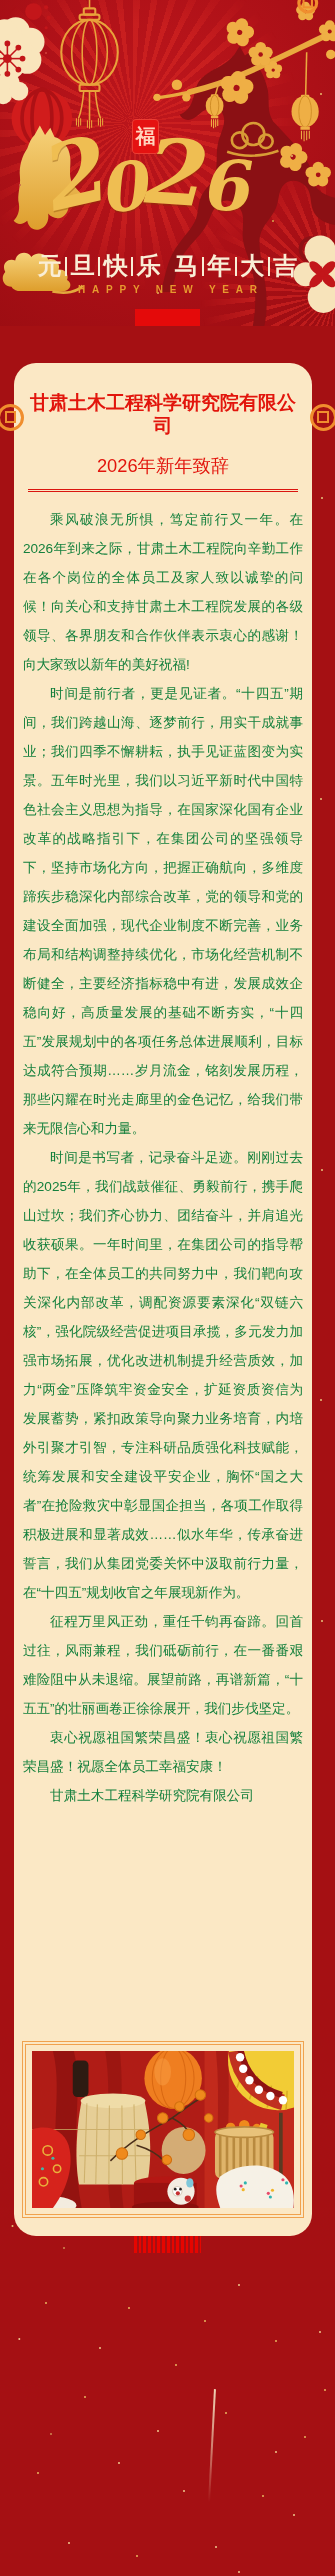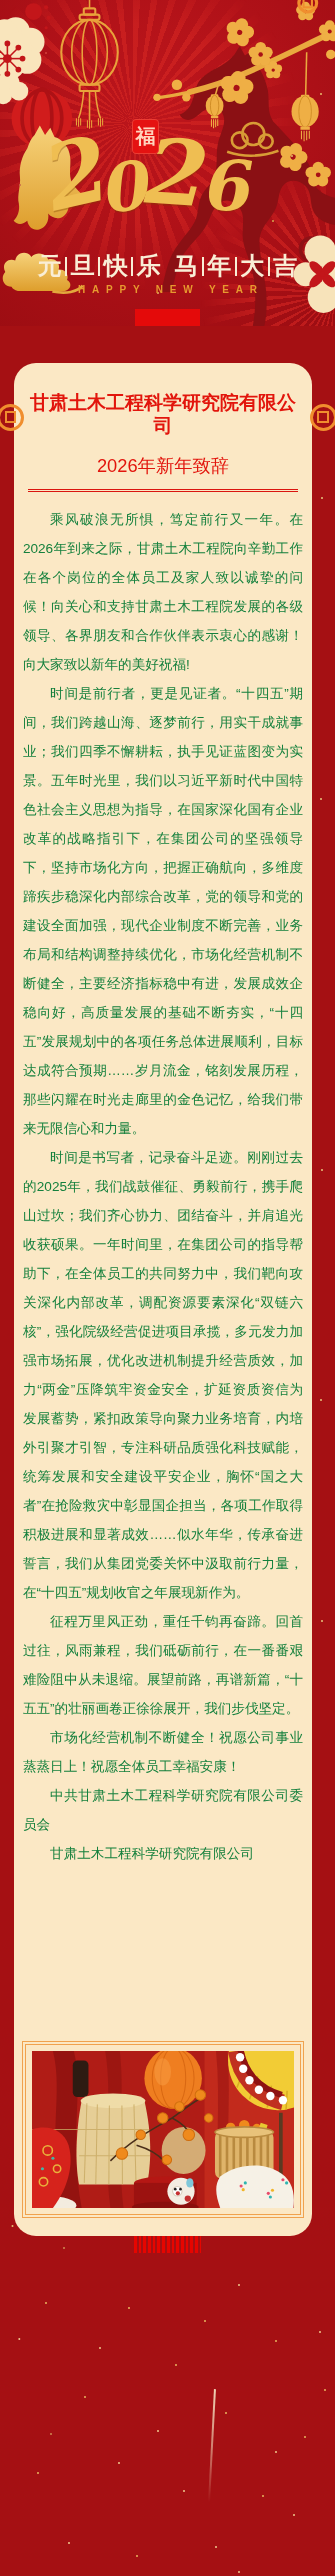--- a/index.html
+++ b/index.html
@@ -290,22 +290,21 @@
   <div class="card">
     <h1 class="title1">甘肃土木工程科学研究院有限公司</h1>
     <h2 class="title2">2026年新年致辞</h2>
     <div class="divider"></div>
 
     <div class="body">
       <p>乘风破浪无所惧，笃定前行又一年。在2026年到来之际，甘肃土木工程院向辛勤工作在各个岗位的全体员工及家人致以诚挚的问候！向关心和支持甘肃土木工程院发展的各级领导、各界朋友和合作伙伴表示衷心的感谢！向大家致以新年的美好祝福!</p>
       <p>时间是前行者，更是见证者。“十四五”期间，我们跨越山海、逐梦前行，用实干成就事业；我们四季不懈耕耘，执手见证蓝图变为实景。五年时光里，我们以习近平新时代中国特色社会主义思想为指导，在国家深化国有企业改革的战略指引下，在集团公司的坚强领导下，坚持市场化方向，把握正确航向，多维度蹄疾步稳深化内部综合改革，党的领导和党的建设全面加强，现代企业制度不断完善，业务布局和结构调整持续优化，市场化经营机制不断健全，主要经济指标稳中有进，发展成效企稳向好，高质量发展的基础不断夯实，“十四五”发展规划中的各项任务总体进展顺利，目标达成符合预期……岁月流金，铭刻发展历程，那些闪耀在时光走廊里的金色记忆，给我们带来无限信心和力量。</p>
       <p>时间是书写者，记录奋斗足迹。刚刚过去的2025年，我们战鼓催征、勇毅前行，携手爬山过坎；我们齐心协力、团结奋斗，并肩追光收获硕果。一年时间里，在集团公司的指导帮助下，在全体员工的共同努力中，我们靶向攻关深化内部改革，调配资源要素深化“双链六核”，强化院级经营促进项目承揽，多元发力加强市场拓展，优化改进机制提升经营质效，加力“两金”压降筑牢资金安全，扩延资质资信为发展蓄势，紧扣政策导向聚力业务培育，内培外引聚才引智，专注科研品质强化科技赋能，统筹发展和安全建设平安企业，胸怀“国之大者”在抢险救灾中彰显国企担当，各项工作取得积极进展和显著成效……似水年华，传承奋进誓言，我们从集团党委关怀中汲取前行力量，在“十四五”规划收官之年展现新作为。</p>
       <p>征程万里风正劲，重任千钧再奋蹄。回首过往，风雨兼程，我们砥砺前行，在一番番艰难险阻中从未退缩。展望前路，再谱新篇，“十五五”的壮丽画卷正徐徐展开，我们步伐坚定。</p>
-      <p>市场化经营机制不断健全！祝愿公司事业蒸蒸日上！祝愿全体员工幸福安康！</p>
-      <p>中共甘肃土木工程科学研究院有限公司委员会</p>
+      <p>衷心祝愿祖国繁荣昌盛！衷心祝愿祖国繁荣昌盛！祝愿全体员工幸福安康！</p>
       <p>甘肃土木工程科学研究院有限公司</p>
     </div>
 
     <div class="photo-frame">
       <div class="photo-frame-inner">
         <svg class="photo" viewBox="0 0 502 300" preserveAspectRatio="none">
           <rect width="502" height="300" fill="#B01C16"></rect>
           <path d="M40,0 C60,80 30,160 55,300 L95,300 C70,160 100,80 80,0 Z" fill="#8F120F" opacity=".85"></path>
           <path d="M140,0 C155,90 135,180 150,300 L175,300 C162,180 178,90 168,0 Z" fill="#8F120F" opacity=".6"></path>
           <rect x="330" y="0" width="172" height="300" fill="#C22A1C"></rect>

